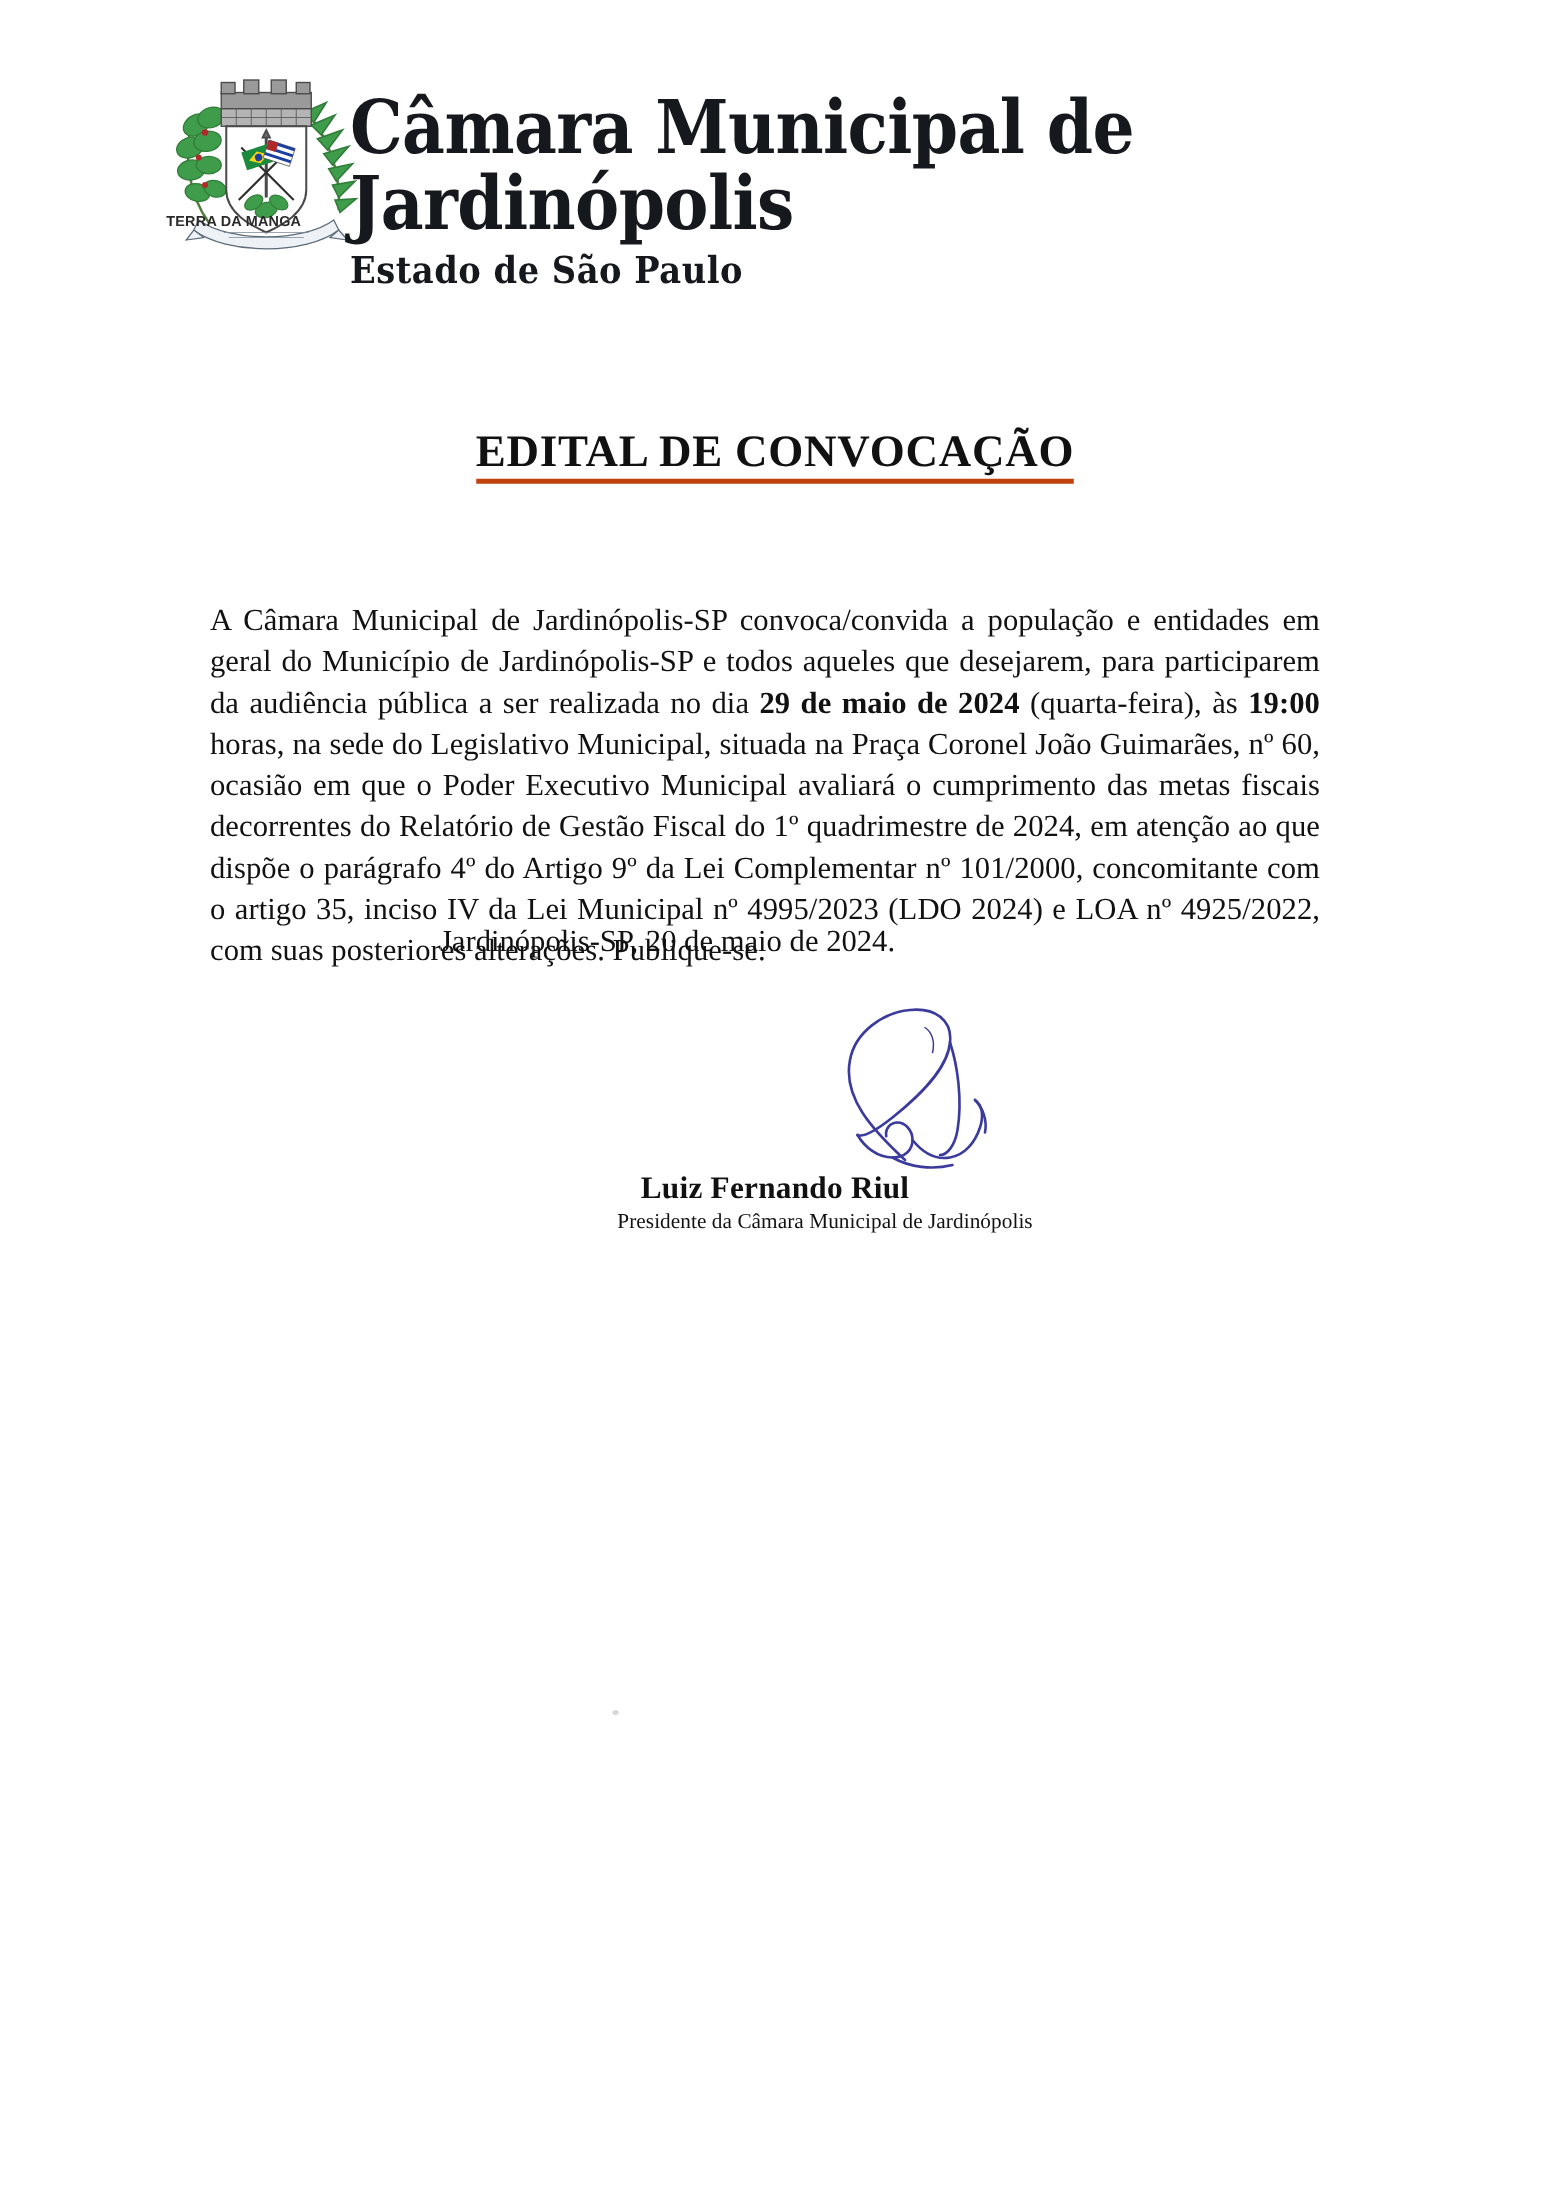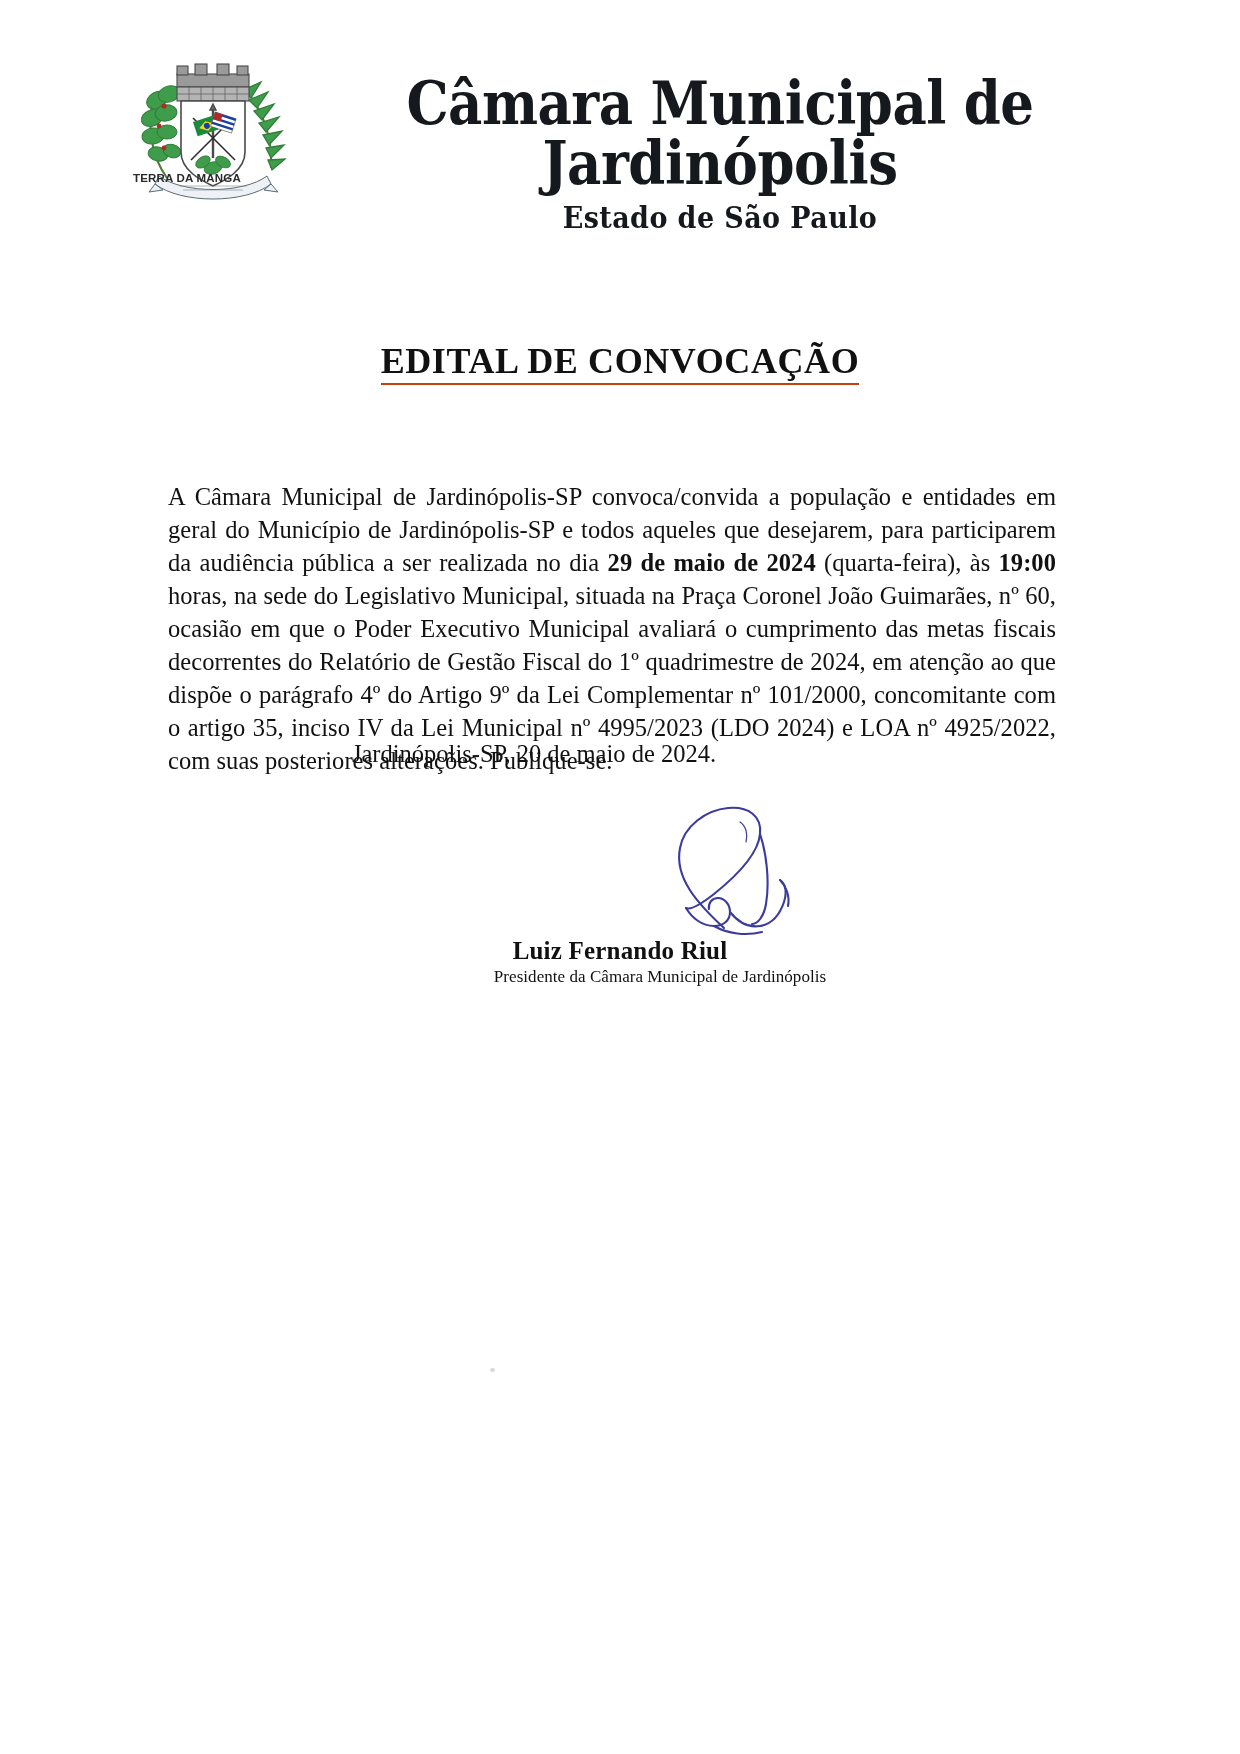--- a/index.html
+++ b/index.html
@@ -46,21 +46,20 @@
     font-size: 11.5px;
     font-weight: 700;
     letter-spacing: 0.2px;
     color: #2a2a2a;
   }
   .title-block {
     position: absolute;
     left: 280px;
     top: 24px;
     width: 880px;
-    text-align: center;
   }
   .gothic {
     font-family: "DejaVu Serif", "Liberation Serif", serif;
     font-weight: 700;
     color: #15181c;
   }
   .org-name {
     font-size: 53px;
     line-height: 1.02;
     letter-spacing: -0.5px;
@@ -82,21 +81,21 @@
     position: absolute;
     left: 0;
     top: 340px;
     width: 1240px;
     text-align: center;
     font-size: 36px;
     font-weight: 700;
     letter-spacing: 0.6px;
   }
   .doc-title span {
-    border-bottom: 2px solid #c2410c;
+    border-bottom: 4px solid #c2410c;
     padding-bottom: 2px;
   }
 
   
   .body-text {
     position: absolute;
     left: 168px;
     top: 455px;
     width: 888px;
     font-size: 24.5px;

